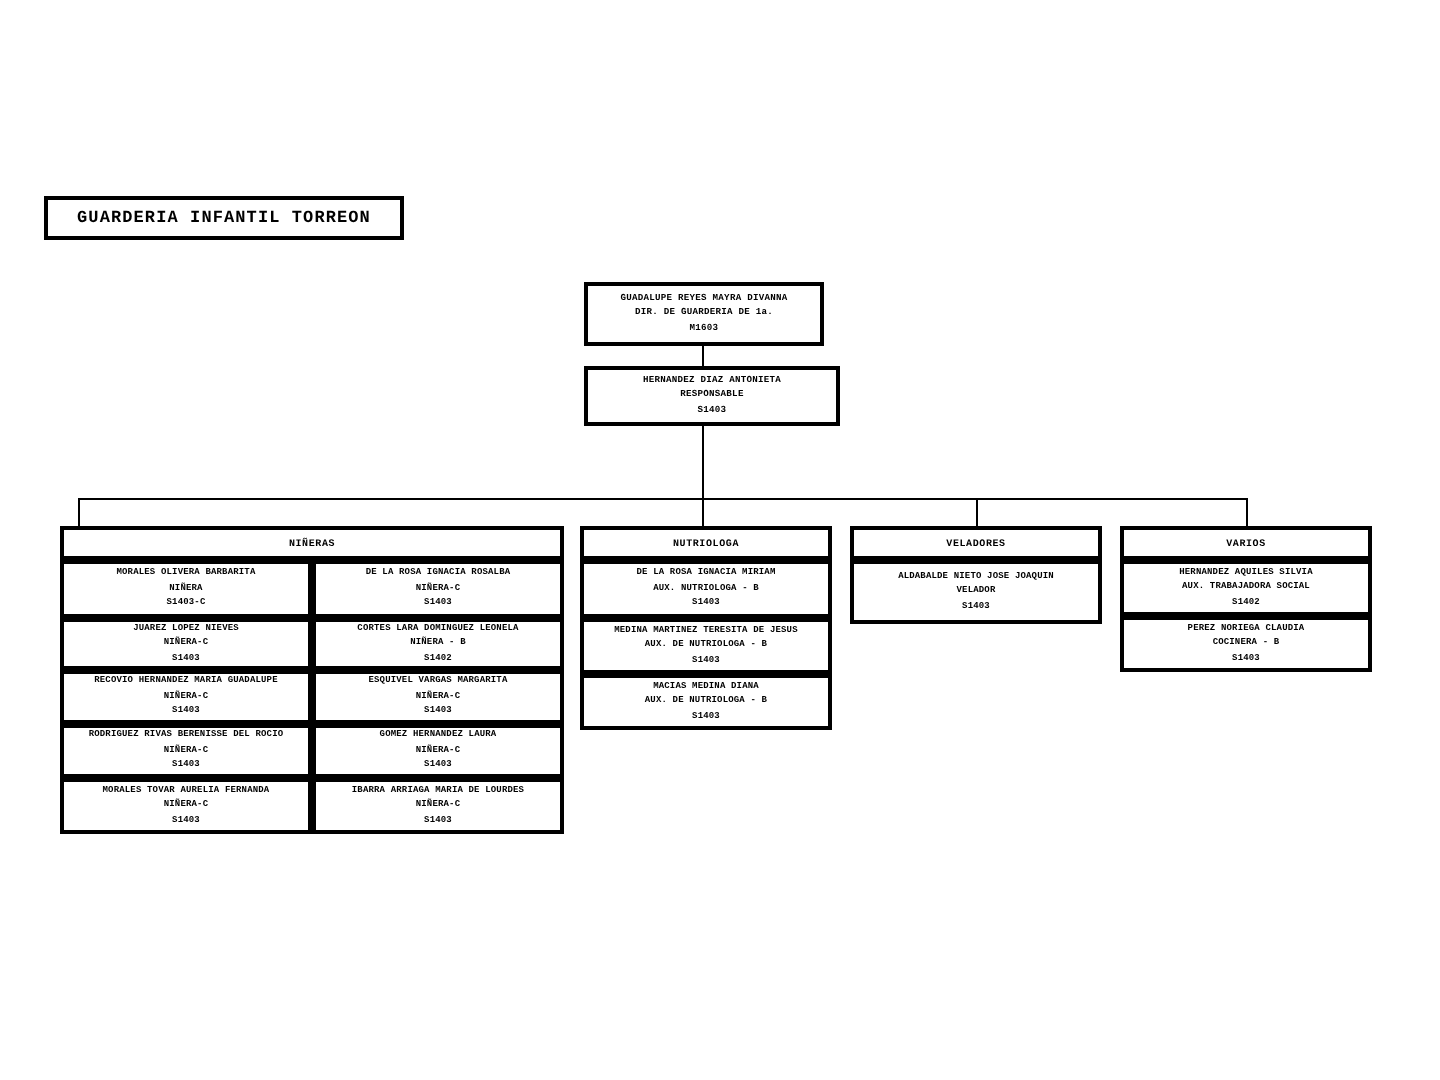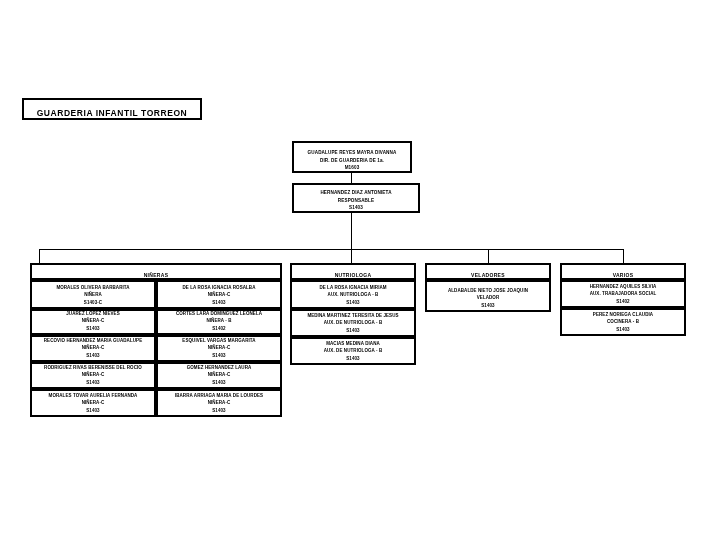--- a/index.html
+++ b/index.html
@@ -21,24 +21,25 @@
 
   
   .box {
     position: absolute;
     box-sizing: border-box;
     border: 2px solid #000000;
     background: #ffffff;
     display: flex;
     flex-direction: column;
     align-items: center;
-    justify-content: flex-end;
+    justify-content: center;
     text-align: center;
     color: #000000;
     z-index: 2;
+    font-family: Liberation Mono, monospace;
   }
 
   
   #title-box {
     left: 22px;
     top: 98px;
     width: 180px;
     height: 22px;
     border-width: 2px;
   }

